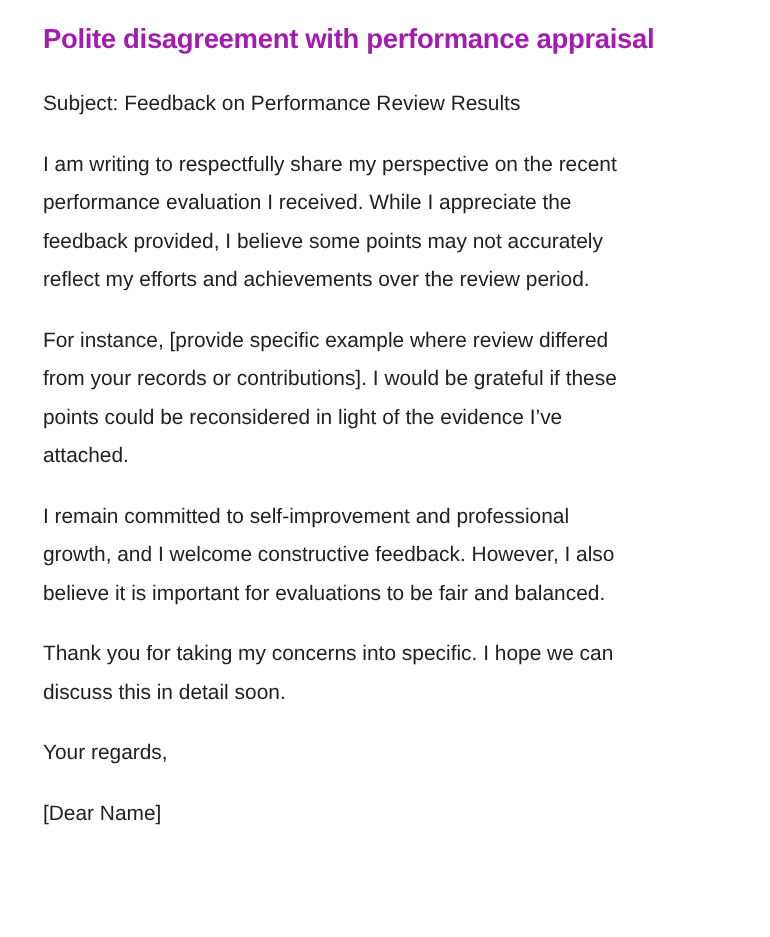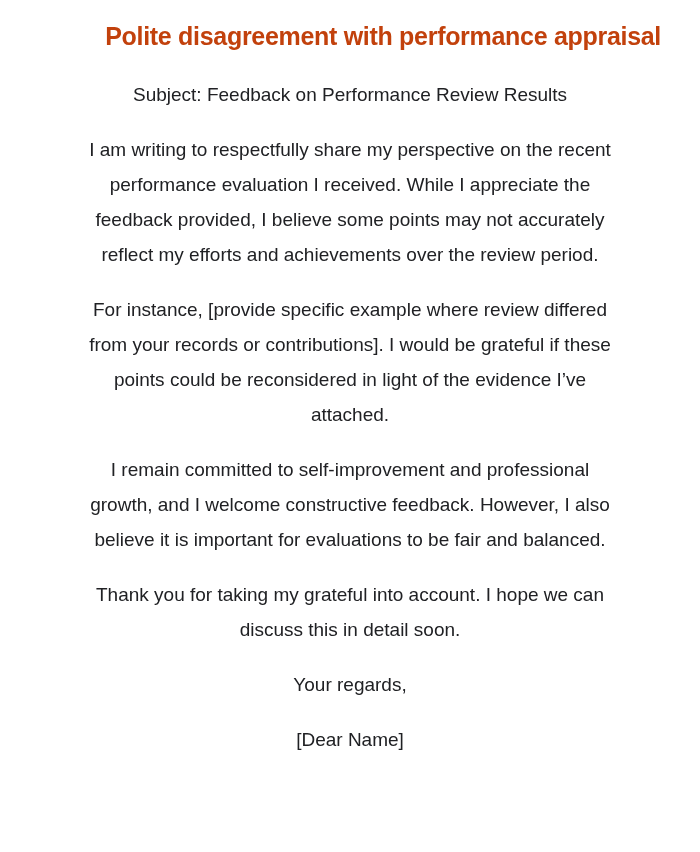--- a/index.html
+++ b/index.html
@@ -20,31 +20,29 @@
     height: 852px;
     padding: 20px 39px 0 39px;
     background: #ffffff;
   }
   .doc-title {
     margin: 0 0 24px 0;
     font-size: 25px;
     line-height: 33px;
     font-weight: 700;
     letter-spacing: -0.3px;
-    color: #c2410c;
-    text-align: right;
+    color: #a21caf;
   }
   .para {
     margin: 0 0 20px 0;
     font-size: 19px;
     line-height: 35px;
     font-weight: 400;
     color: #202124;
     white-space: pre-line;
-    text-align: center;
   }
 </style>
 </head>
 <body>
 
 <div class="page">
   <h1 class="doc-title">Polite disagreement with performance appraisal</h1>
 
   <p class="para">Subject: Feedback on Performance Review Results</p>
 
@@ -56,19 +54,19 @@
 
   <p class="para">For instance, [provide specific example where review differed
 from your records or contributions]. I would be grateful if these
 points could be reconsidered in light of the evidence I’ve
 attached.</p>
 
   <p class="para">I remain committed to self-improvement and professional
 growth, and I welcome constructive feedback. However, I also
 believe it is important for evaluations to be fair and balanced.</p>
 
-  <p class="para">Thank you for taking my grateful into account. I hope we can
+  <p class="para">Thank you for taking my concerns into specific. I hope we can
 discuss this in detail soon.</p>
 
   <p class="para">Your regards,</p>
 
   <p class="para">[Dear Name]</p>
 </div>
 
 </body></html>

